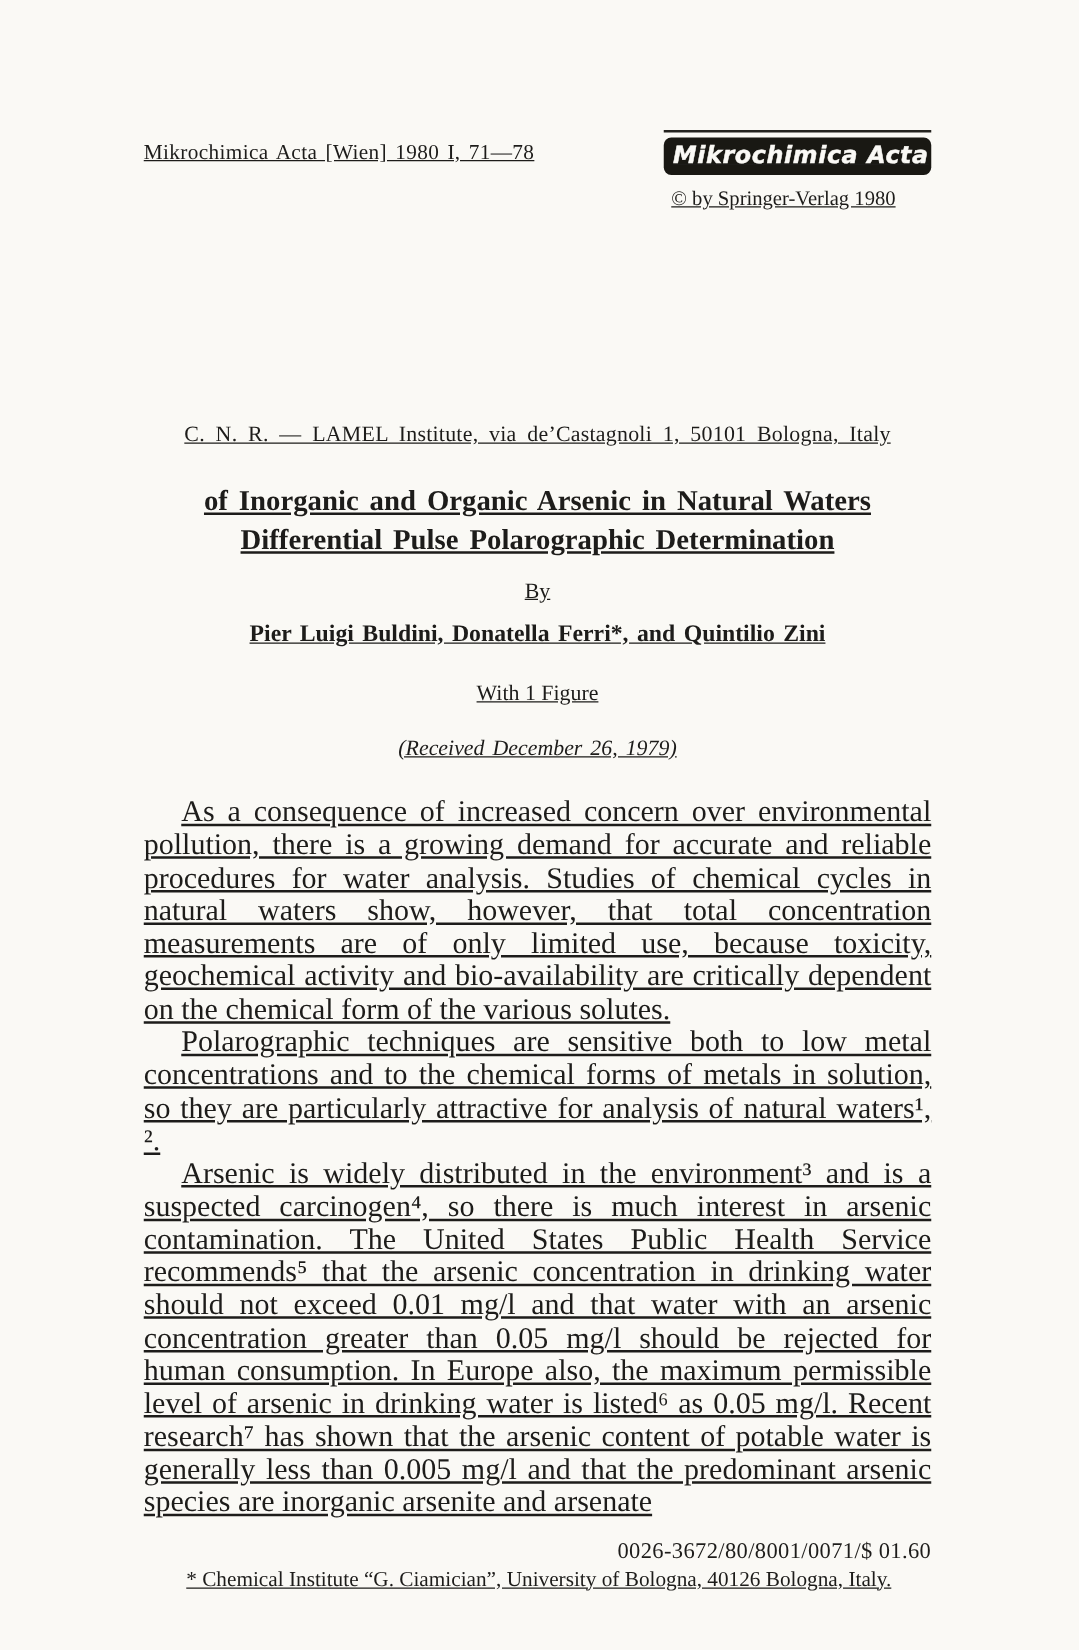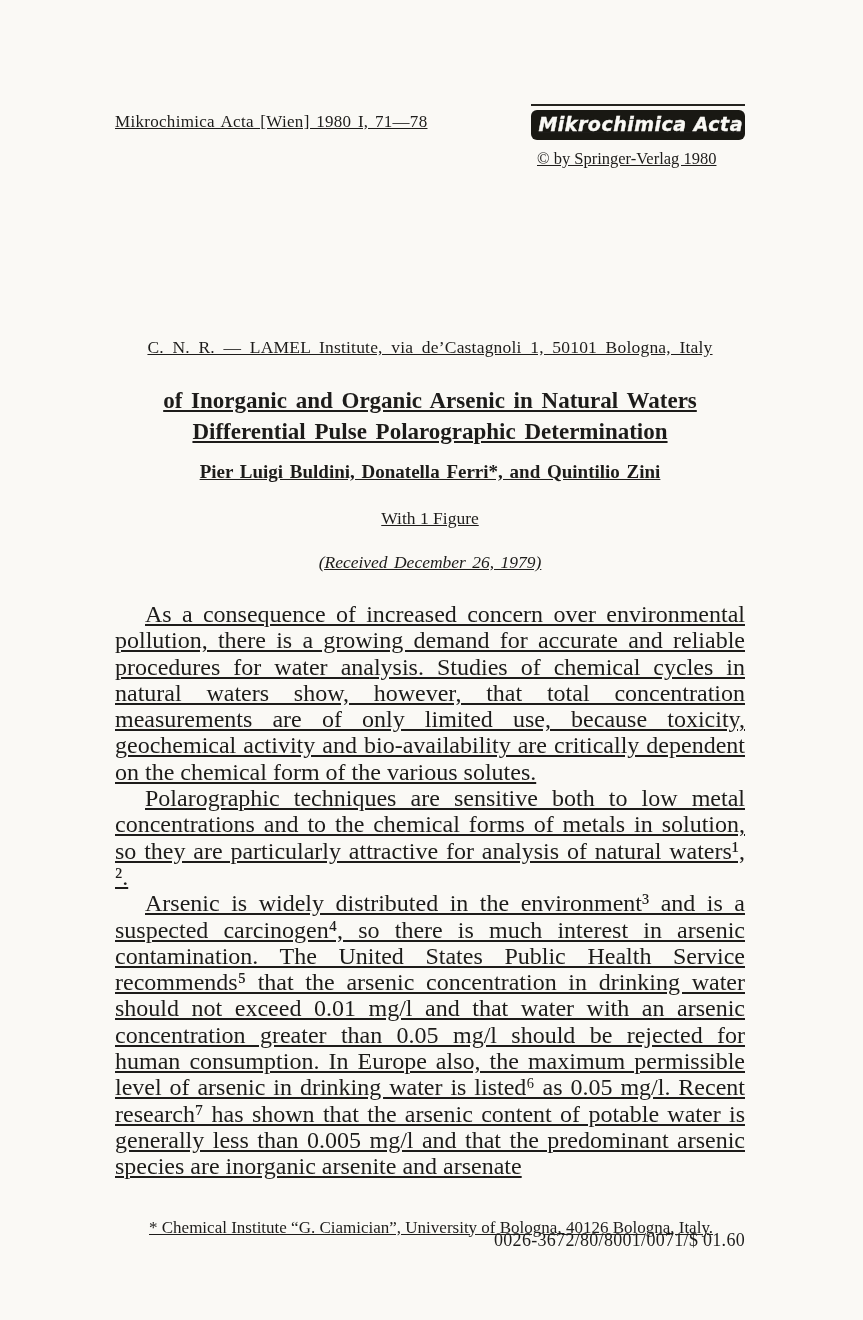--- a/index.html
+++ b/index.html
@@ -144,20 +144,21 @@
     </div>
   </div>
 
   <div class="affiliation">C. N. R. — LAMEL Institute, via de’Castagnoli 1, 50101 Bologna, Italy</div>
 
   <div class="article-title">
     <span style="display:block">of Inorganic and Organic Arsenic in Natural Waters</span>
     <span style="display:block">Differential Pulse Polarographic Determination</span>
   </div>
 
+  <div class="byline">By</div>
 
   <div class="authors">Pier Luigi Buldini, Donatella Ferri*, and Quintilio Zini</div>
 
   <div class="figure-note">With 1 Figure</div>
 
   <div class="received-note">(Received December 26, 1979)</div>
 
   <div class="body-text">
     <p>As a consequence of increased concern over environmental pollution, there is a growing demand for accurate and reliable procedures for water analysis. Studies of chemical cycles in natural waters show, however, that total concentration measurements are of only limited use, because toxicity, geochemical activity and bio-availability are critically dependent on the chemical form of the various solutes.</p>
     <p>Polarographic techniques are sensitive both to low metal concentrations and to the chemical forms of metals in solution, so they are particularly attractive for analysis of natural waters¹, ².</p>

